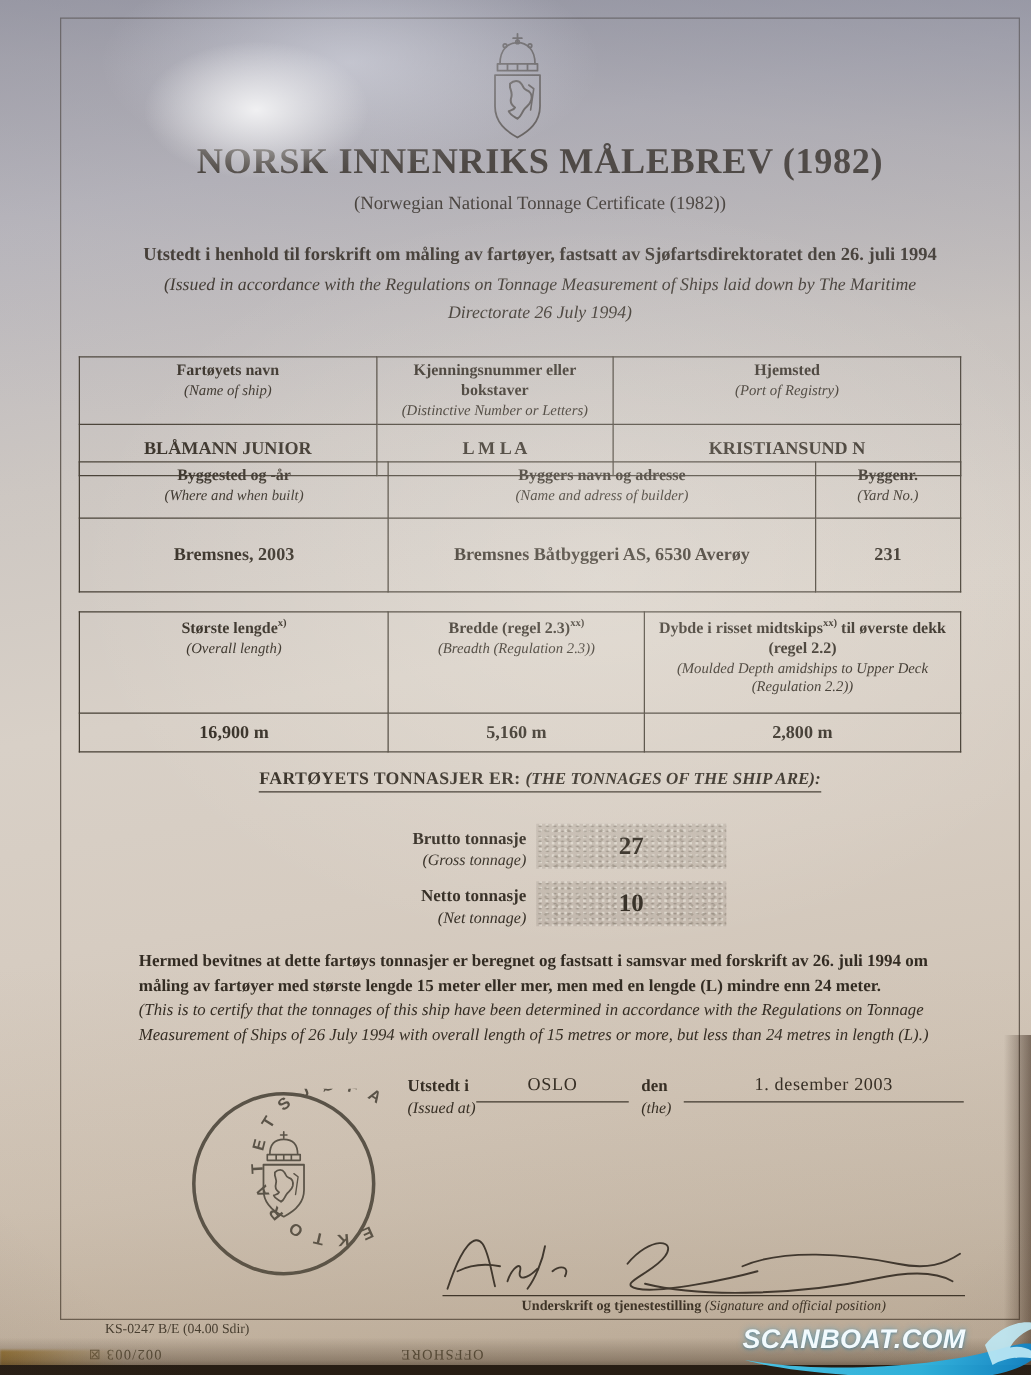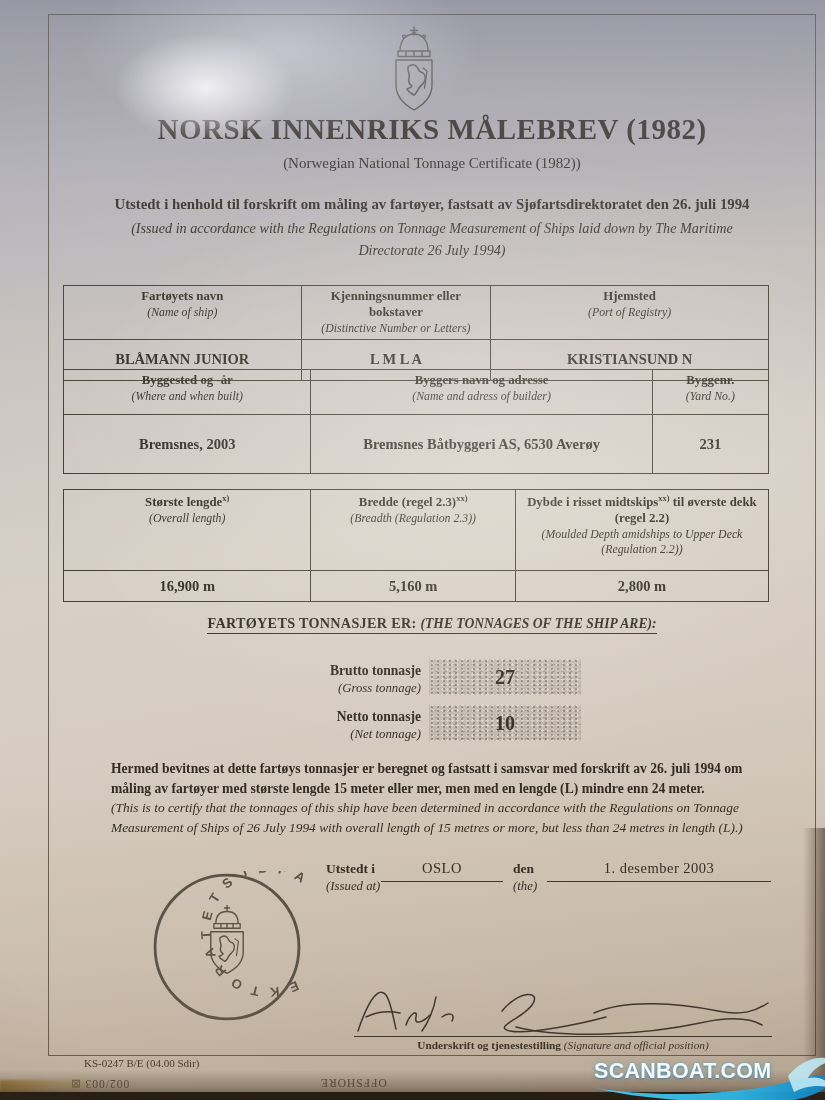--- a/index.html
+++ b/index.html
@@ -80,21 +80,21 @@
     background:
       radial-gradient(90px 55px at 205px 88px,rgba(255,255,255,.8),rgba(255,255,255,0) 100%),
       radial-gradient(200px 90px at 280px 50px,rgba(235,238,248,.45),transparent 100%),
       radial-gradient(420px 300px at 58% 42%,rgba(255,252,245,.25),transparent 100%),
       linear-gradient(185deg,rgba(125,128,146,.5) 0%,rgba(148,148,160,.33) 10%,rgba(170,168,175,.16) 22%,rgba(200,195,195,.05) 34%,transparent 45%),
       linear-gradient(0deg,rgba(140,105,65,.16) 0%,rgba(150,120,85,.07) 12%,transparent 30%),
       radial-gradient(130% 115% at 50% 42%,transparent 55%,rgba(75,70,78,.2) 88%,rgba(60,55,62,.35) 100%);}
   
   .watermark{position:absolute;left:592px;top:1046px;width:240px;height:56px;}
   .wm-text{position:absolute;left:2px;top:13px;font-family:"Liberation Sans",sans-serif;
-    font-weight:bold;font-size:21.5px;letter-spacing:.3px;color:#f2fafd;
+    font-style:italic;font-weight:bold;font-size:21.5px;letter-spacing:.3px;color:#f2fafd;
     text-shadow:0 0 5px rgba(40,150,200,.55),0 1px 2px rgba(20,80,120,.4);}
 </style>
 </head>
 <body>
 
 <div class="photo">
 
   <div class="page">
 
     <svg class="crest" viewBox="0 0 64 88">

